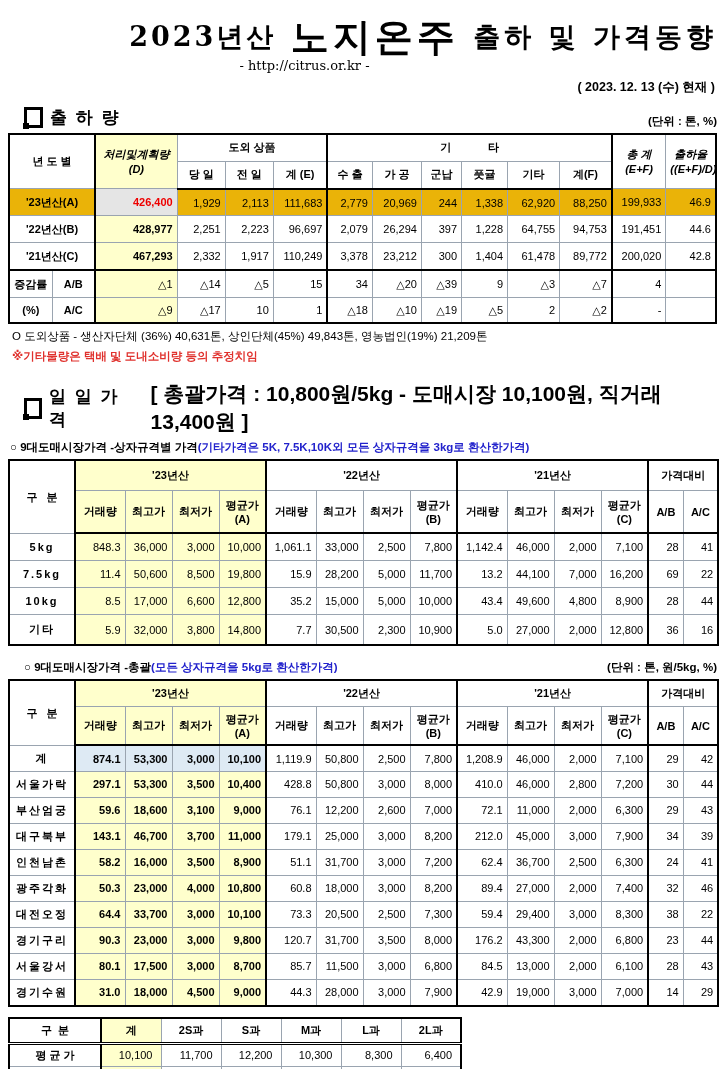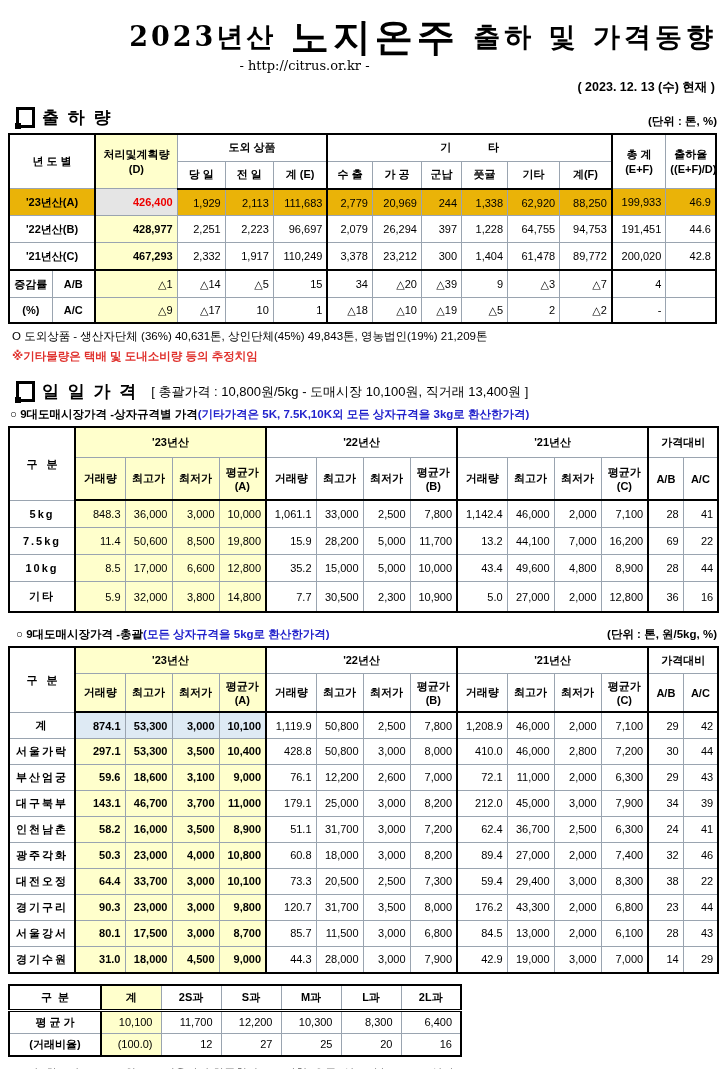--- a/index.html
+++ b/index.html
@@ -8,37 +8,37 @@
 
   
   .title-wrap{text-align:right;margin-top:11px;line-height:1.05;}
   .title-season{font-family:"DejaVu Serif","Liberation Serif",serif;font-size:27px;font-weight:bold;letter-spacing:3px;vertical-align:middle;}
   .title-product{font-family:"DejaVu Serif","Liberation Serif",serif;font-size:38px;font-weight:bold;letter-spacing:4px;margin:0 10px;vertical-align:middle;}
   .title-tail{font-family:"DejaVu Serif","Liberation Serif",serif;font-size:27px;font-weight:bold;letter-spacing:4px;vertical-align:middle;}
   .title-url{text-align:center;font-family:"DejaVu Serif","Liberation Serif",serif;font-size:13px;margin-top:1px;transform:translateX(-58px);}
   .as-of{text-align:right;font-size:12.5px;font-weight:bold;margin:6px 2px 2px 0;}
 
   
-  .sec{display:flex;justify-content:space-between;align-items:flex-end;margin:10px 0 4px 8px;}
+  .sec{display:flex;justify-content:space-between;align-items:flex-end;margin:10px 0 4px 16px;}
   .sec-left{display:flex;align-items:center;gap:7px;}
   .sq{position:relative;width:13px;height:15px;border:3px solid #000;display:inline-block;}
   .sq::after{content:"";position:absolute;left:-4px;bottom:-4px;width:6px;height:6px;background:#000;}
   .sec-title{font-size:17px;font-weight:bold;letter-spacing:2px;}
-  .sec-bracket{font-size:13px;font-weight:normal;margin-left:6px;letter-spacing:0;}
+  .sec-bracket{font-size:21px;font-weight:bold;margin-left:6px;letter-spacing:0;}
   .unit-note{font-size:11.5px;font-weight:bold;}
 
   
   table{border-collapse:collapse;table-layout:fixed;width:100%;font-size:11px;border:2px solid #000;}
   th,td{border:1px solid #9aa4b0;padding:4px 4px;overflow:hidden;}
   thead th{text-align:center;font-weight:bold;background:#fff;}
   thead tr:last-child th{border-bottom:2px solid #000;}
   tbody td{text-align:right;}
   tbody th{text-align:center;font-weight:bold;}
   .pre{white-space:pre;}
-  .prel{white-space:pre-line;line-height:1.35;}
+  .prel{white-space:pre-line;line-height:1.35;font-style:italic;}
   .yel{background:#FFFFCC;}
 
   
   #t-ship th,#t-ship td{padding:5.5px 4px;}
   #t-ship thead th.gsep{border-right:2px solid #000;}
   #ship-body th:first-child{border-right:2px solid #000;}
   #ship-body td:first-of-type{background:#FFFFCC;font-weight:bold;}
   #ship-body td:nth-child(5){border-right:2px solid #000;}
   #ship-body td:nth-child(11){border-right:2px solid #000;}
   #ship-body td:nth-child(10){border-left:1px dotted #555;}

